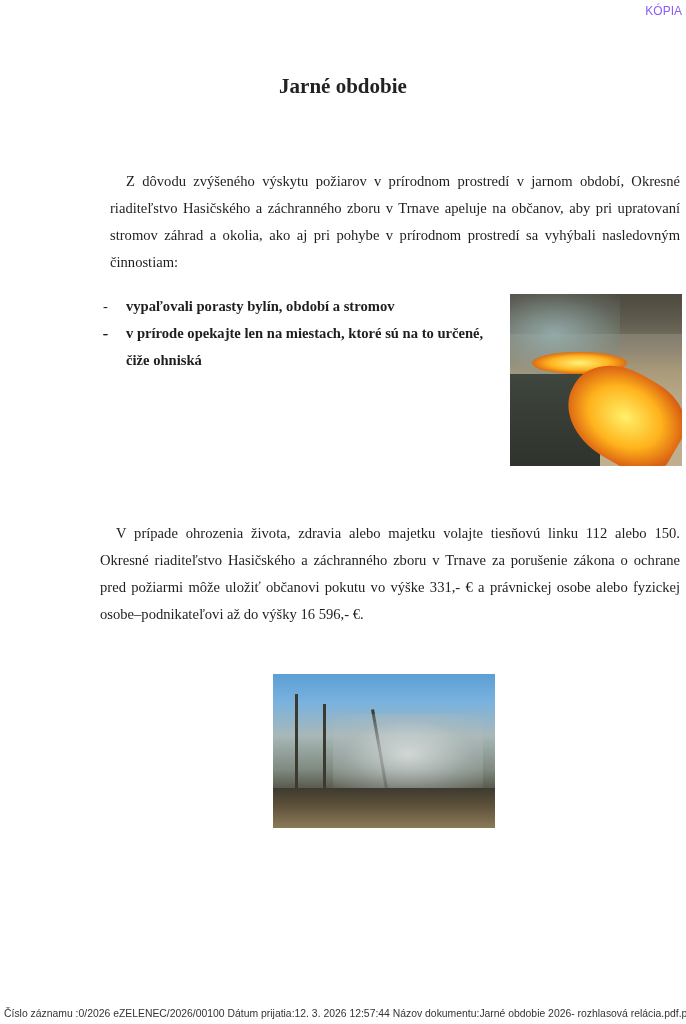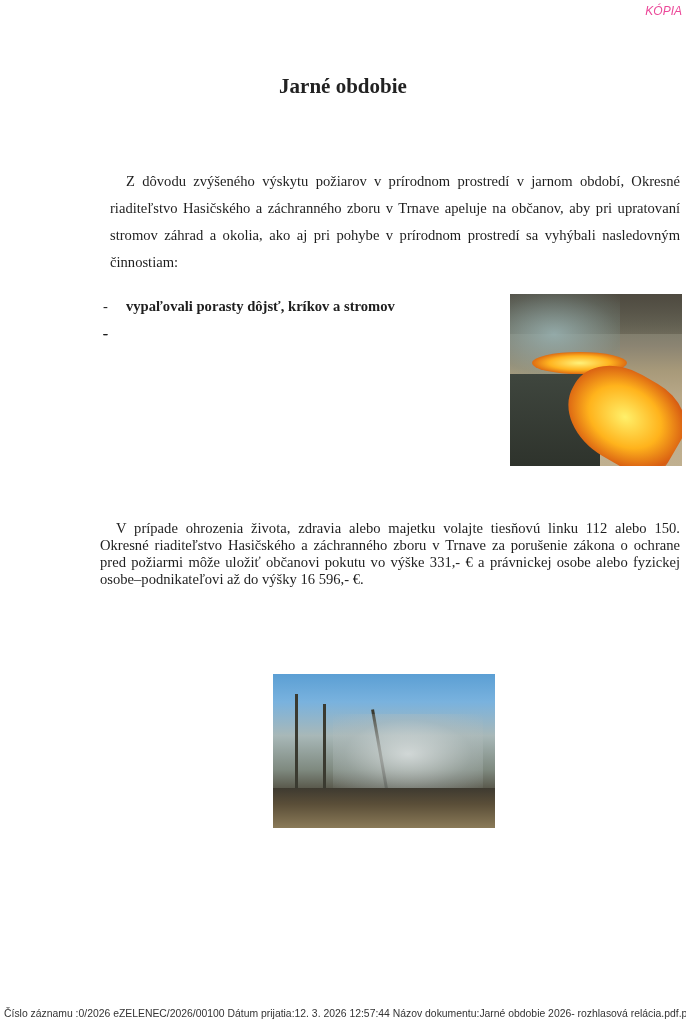--- a/index.html
+++ b/index.html
@@ -2,21 +2,21 @@
 <html><head>
 <meta charset="utf-8">
 <style>
   html, body { margin:0; padding:0; }
   body {
     width:686px; height:1024px; background:#ffffff; position:relative; overflow:hidden;
     font-family: "Liberation Serif", "DejaVu Serif", serif; color:#1e1e1e;
   }
   .stamp {
     position:absolute; top:4px; right:4px;
-    font-family: "Liberation Sans", "DejaVu Sans", sans-serif; font-size:12px; color:#ec4899;font-style:italic;
+    font-family: "Liberation Sans", "DejaVu Sans", sans-serif; font-size:12px; color:#8b5cf6;
   }
   .title {
     position:absolute; top:74px; left:0; width:686px; text-align:center;
     font-weight:bold; font-size:21px; color:#222;
   }
   .para1 {
     position:absolute; top:168px; left:110px; width:570px;
     font-size:14.6px; line-height:27px; text-align:justify; text-indent:16px;
   }
   .list {
@@ -35,21 +35,21 @@
     background: linear-gradient(180deg, #4e4a40, rgba(80,75,60,0.4)); }
   .photo1 .dark { position:absolute; left:0; top:80px; width:90px; height:92px;
     background: linear-gradient(180deg,#3f463e,#2e332c); }
   .photo1 .flame1 { position:absolute; left:22px; top:58px; width:95px; height:22px; border-radius:50%;
     background: radial-gradient(ellipse, #fff27a 0%, #ffb420 45%, #d86010 75%, transparent 100%); }
   .photo1 .flame2 { position:absolute; left:55px; top:78px; width:120px; height:90px; border-radius:45% 40% 30% 50%;
     transform: rotate(30deg);
     background: radial-gradient(ellipse, #fff06a 0%, #ffb31c 45%, #d85d12 75%, transparent 100%); }
   .para2 {
     position:absolute; top:520px; left:100px; width:580px;
-    font-size:14.6px; line-height:17px; text-align:justify; text-indent:16px;
+    font-size:14.6px; line-height:27px; text-align:justify; text-indent:16px;
   }
   .photo2 {
     position:absolute; top:674px; left:273px; width:222px; height:154px; overflow:hidden;
     background: linear-gradient(180deg, #5b9fd4 0%, #79b2de 18%, #a8b8b8 40%, #7f8a80 62%, #4e4a3c 78%, #6a5d45 100%);
   }
   .photo2 .smoke { position:absolute; left:60px; top:40px; width:150px; height:80px;
     background: radial-gradient(ellipse, rgba(220,225,225,0.85), rgba(180,190,190,0.4) 60%, transparent); }
   .photo2 .tree { position:absolute; width:3px; background:#3a3a30; }
   .photo2 .ground { position:absolute; left:0; bottom:0; width:222px; height:40px;
     background: linear-gradient(180deg, #3e3a30, #5a4e38 40%, #8a7a58 100%); }
@@ -63,30 +63,31 @@
 
 <div class="stamp">KÓPIA</div>
 
 <h1 class="title" style="margin:0;font-family:Liberation Serif, serif;">Jarné obdobie</h1>
 
 <p class="para1" style="margin:0;">Z dôvodu zvýšeného výskytu požiarov v prírodnom prostredí v jarnom období, Okresné riaditeľstvo Hasičského a záchranného zboru v Trnave apeluje na občanov, aby pri upratovaní stromov záhrad a okolia, ako aj pri pohybe v prírodnom prostredí sa vyhýbali nasledovným činnostiam:</p>
 
 <ul class="list">
   <li>
     <span class="dash">-</span>
-    <span>vypaľovali porasty dôjsť, kríkov a stromov</span>
+    <span>vypaľovali porasty bylín, období a stromov</span>
   </li>
   <li>
     <span class="dash">-</span>
   </li>
   <li>
     <span class="dash">-</span>
   </li>
   <li>
     <span class="dash">-</span>
+    <span>v prírode opekajte len na miestach, ktoré sú na to určené, čiže ohniská</span>
   </li>
 </ul>
 
 <div class="photo1" title="grass fire burning in a meadow">
   <div class="trees"></div>
   <div class="smoke"></div>
   <div class="dark"></div>
   <div class="flame1"></div>
   <div class="flame2"></div>
 </div>

